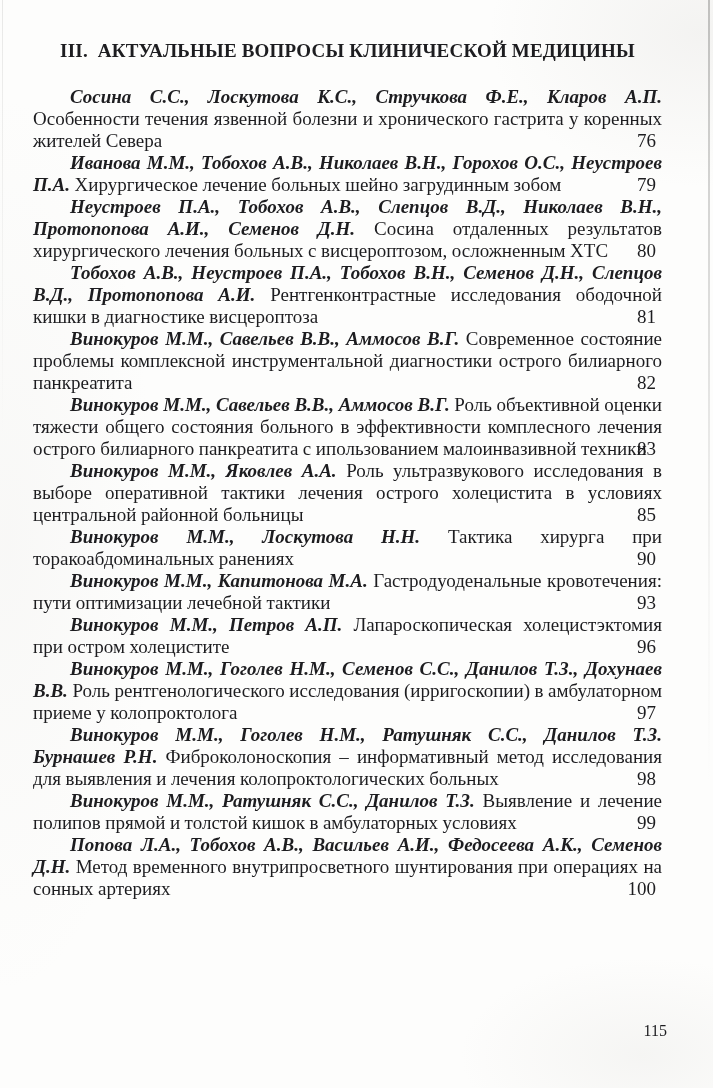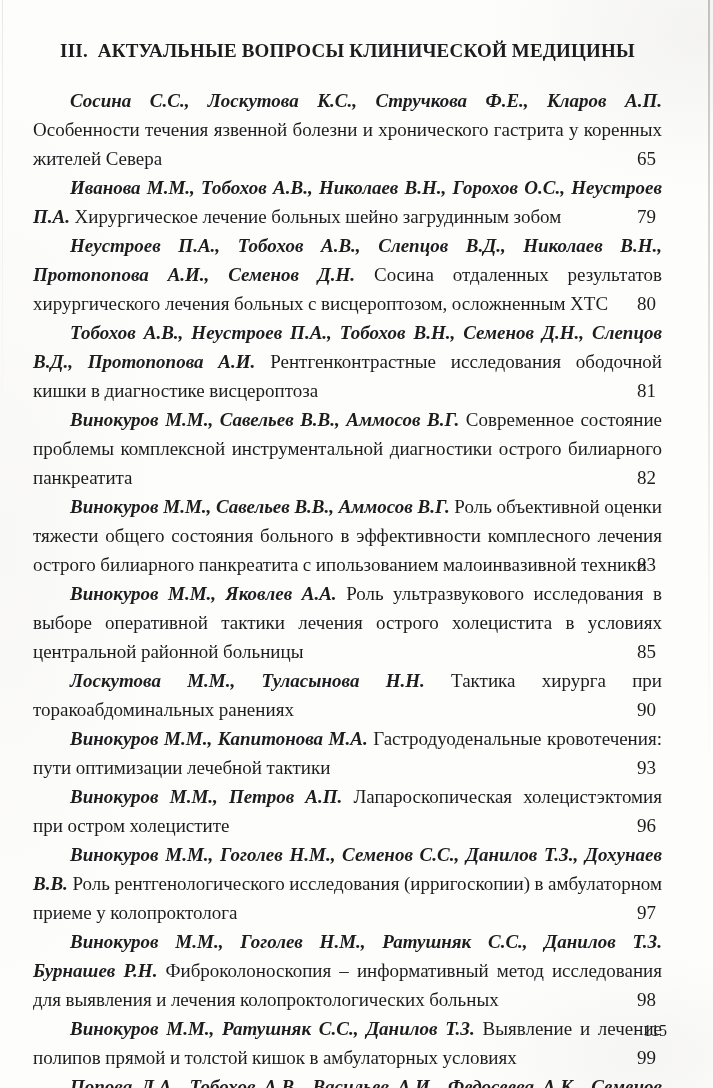--- a/index.html
+++ b/index.html
@@ -33,21 +33,21 @@
     text-align: center;
     margin: 0 0 24px 0;
     white-space: pre-wrap;
     letter-spacing: 0.2px;
   }
   .toc { }
   .entry {
     position: relative;
     margin: 0;
     font-size: 19px;
-    line-height: 29px;
+    line-height: 22px;
     text-align: justify;
     text-indent: 37px;
     hyphens: auto;
     -webkit-hyphens: auto;
     word-spacing: -0.2px;
   }
   .entry .authors {
     font-weight: bold;
     font-style: italic;
   }
@@ -92,37 +92,37 @@
     pointer-events: none;
   }
 </style>
 </head>
 <body>
 
 <div class="page">
   <h1 class="section-title">III.  АКТУАЛЬНЫЕ ВОПРОСЫ КЛИНИЧЕСКОЙ МЕДИЦИНЫ</h1>
 
   <div class="toc" id="toc">
-  <p class="entry"><span class="authors">Сосина С.С., Лоскутова К.С., Стручкова Ф.Е., Кларов А.П.</span> <span class="title">Особенности течения язвенной болезни и хронического гастрита у коренных жителей Севера</span><span class="page-num">65</span></p>
+  <p class="entry"><span class="authors">Сосина С.С., Лоскутова К.С., Стручкова Ф.Е., Кларов А.П.</span> <span class="title">Особенности течения язвенной болезни и хронического гастрита у коренных жителей Севера</span><span class="page-num">76</span></p>
 
 
   <p class="entry"><span class="authors">Иванова М.М., Тобохов А.В., Николаев В.Н., Горохов О.С., Неустроев П.А.</span> <span class="title">Хирургическое лечение больных шейно загрудинным зобом</span><span class="page-num">79</span></p>
 
   <p class="entry"><span class="authors">Неустроев П.А., Тобохов А.В., Слепцов В.Д., Николаев В.Н., Протопопова А.И., Семенов Д.Н.</span> <span class="title">Сосина отдаленных результатов хирургического лечения больных с висцероптозом, осложненным ХТС</span><span class="page-num">80</span></p>
 
   <p class="entry"><span class="authors">Тобохов А.В., Неустроев П.А., Тобохов В.Н., Семенов Д.Н., Слепцов В.Д., Протопопова А.И.</span> <span class="title">Рентгенконтрастные исследования ободочной кишки в диагностике висцероптоза</span><span class="page-num">81</span></p>
 
   <p class="entry"><span class="authors">Винокуров М.М., Савельев В.В., Аммосов В.Г.</span> <span class="title">Современное состояние проблемы комплексной инструментальной диагностики острого билиарного панкреатита</span><span class="page-num">82</span></p>
 
   <p class="entry"><span class="authors">Винокуров М.М., Савельев В.В., Аммосов В.Г.</span> <span class="title">Роль объективной оценки тяжести общего состояния больного в эффективности комплесного лечения острого билиарного панкреатита с ипользованием малоинвазивной техники</span><span class="page-num">83</span></p>
 
   <p class="entry"><span class="authors">Винокуров М.М., Яковлев А.А.</span> <span class="title">Роль ультразвукового исследования в выборе оперативной тактики лечения острого холецистита в условиях центральной районной больницы</span><span class="page-num">85</span></p>
 
 
-  <p class="entry"><span class="authors">Лоскутова М.М., Туласынова Н.Н.</span> <span class="title">Тактика хирурга при торакоабдоминальных ранениях</span><span class="page-num">90</span></p>
+  <p class="entry"><span class="authors">Винокуров М.М., Лоскутова Н.Н.</span> <span class="title">Тактика хирурга при торакоабдоминальных ранениях</span><span class="page-num">90</span></p>
 
   <p class="entry"><span class="authors">Винокуров М.М., Капитонова М.А.</span> <span class="title">Гастродуоденальные кровотечения: пути оптимизации лечебной тактики</span><span class="page-num">93</span></p>
 
   <p class="entry"><span class="authors">Винокуров М.М., Петров А.П.</span> <span class="title">Лапароскопическая холецистэктомия при остром холецистите</span><span class="page-num">96</span></p>
 
   <p class="entry"><span class="authors">Винокуров М.М., Гоголев Н.М., Семенов С.С., Данилов Т.З., Дохунаев В.В.</span> <span class="title">Роль рентгенологического исследования (ирригоскопии) в амбулаторном приеме у колопроктолога</span><span class="page-num">97</span></p>
 
   <p class="entry"><span class="authors">Винокуров М.М., Гоголев Н.М., Ратушняк С.С., Данилов Т.З. Бурнашев Р.Н.</span> <span class="title">Фиброколоноскопия – информативный метод исследования для выявления и лечения колопроктологических больных</span><span class="page-num">98</span></p>
 
   <p class="entry"><span class="authors">Винокуров М.М., Ратушняк С.С., Данилов Т.З.</span> <span class="title">Выявление и лечение полипов прямой и толстой кишок в амбулаторных условиях</span><span class="page-num">99</span></p>

